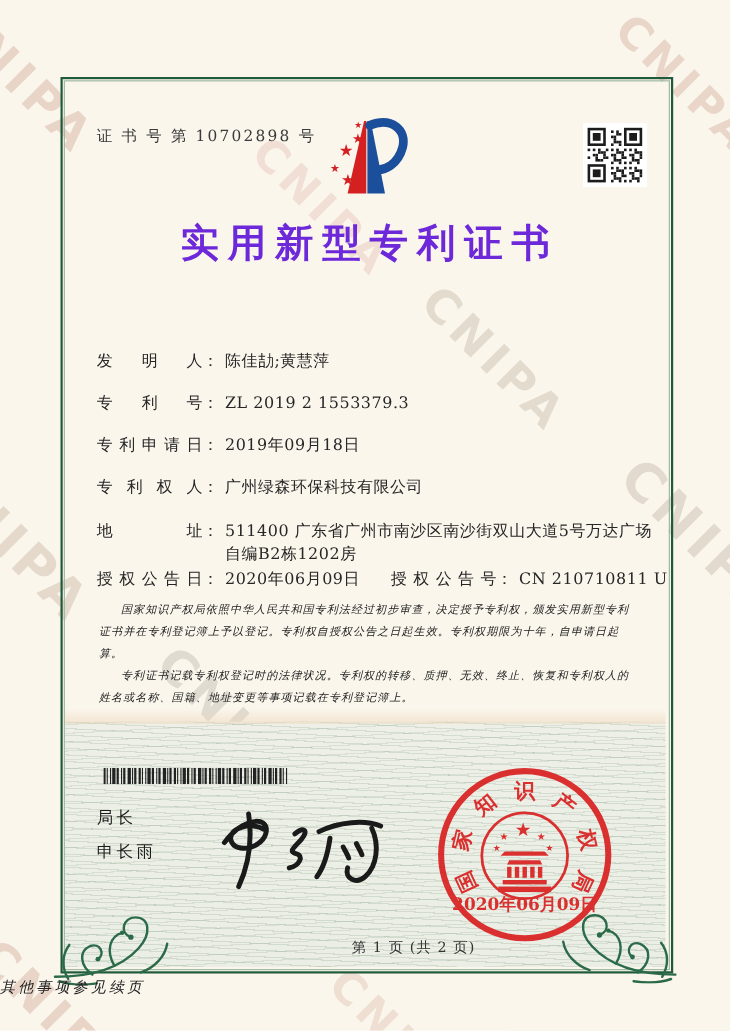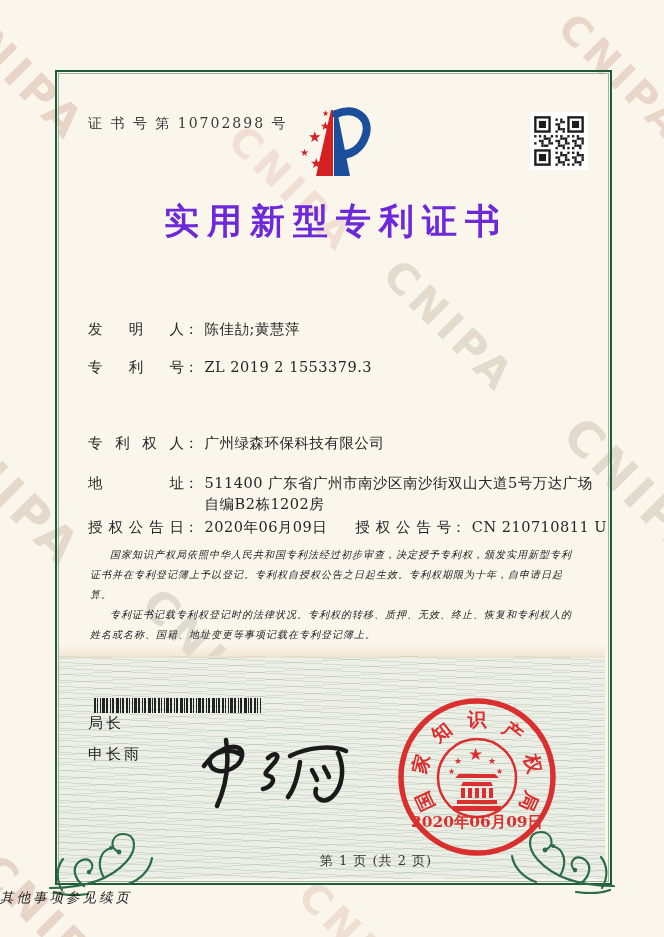--- a/index.html
+++ b/index.html
@@ -48,21 +48,21 @@
   .fvalue{display:inline-block; vertical-align:top; letter-spacing:.5px;}
   .fvalue.addr{width:398px;}
   .pair2{display:inline-block; margin-left:28px;}
   
   .legal{position:absolute; left:90px; top:545px; width:484px; z-index:3;
     font-size:10px; line-height:20px; letter-spacing:1px; color:#222;
     font-style:italic;}
   .legal p{margin:0; text-indent:2em;}
   
   .barcode{position:absolute; left:94px; top:698px; z-index:3;}
-  .officer{position:absolute; left:88px; top:708px; z-index:3;
+  .officer{position:absolute; left:88px; top:728px; z-index:3;
     font-family:"DejaVu Sans","Liberation Sans",sans-serif; font-size:15px;
     letter-spacing:3px; color:#1c1c1c; line-height:31px; font-weight:500;}
   .signature{position:absolute; left:182px; top:728px; z-index:3;}
   .seal{position:absolute; left:394px; top:694px; z-index:4; opacity:.92;}
   .page-info{position:absolute; left:0; top:852px; width:100%; z-index:3;
     text-align:center; font-size:13px; letter-spacing:1px; color:#333;padding-left:44px;}
   .continuation{position:absolute; left:0; top:889px; width:100%; z-index:3;
     font-size:13.5px; font-style:italic; letter-spacing:3px; color:#222;}
   .flourish{position:absolute; z-index:3; pointer-events:none;}
   .flourish.left{left:44px; top:796px;}
@@ -211,20 +211,23 @@
     </svg>
 
   <div class="title">实用新型专利证书</div>
 
   <div class="frow" style="top:319px;">
     <span class="flabel">发明人</span><span class="fcolon">：</span><span class="fvalue">陈佳劼;黄慧萍</span>
   </div>
   <div class="frow" style="top:357px;">
     <span class="flabel">专利号</span><span class="fcolon">：</span><span class="fvalue">ZL 2019 2 1553379.3</span>
   </div>
+  <div class="frow" style="top:395px;">
+    <span class="flabel">专利申请日</span><span class="fcolon">：</span><span class="fvalue">2019年09月18日</span>
+  </div>
   <div class="frow" style="top:433px;">
     <span class="flabel">专利权人</span><span class="fcolon">：</span><span class="fvalue">广州绿森环保科技有限公司</span>
   </div>
   <div class="frow" style="top:473px;">
     <span class="flabel">地址</span><span class="fcolon">：</span><span class="fvalue addr">511400 广东省广州市南沙区南沙街双山大道5号万达广场自编B2栋1202房</span>
   </div>
   <div class="frow" style="top:517px;">
     <span class="flabel">授权公告日</span><span class="fcolon">：</span><span class="fvalue">2020年06月09日</span><span class="pair2"><span class="flabel">授权公告号</span><span class="fcolon">：</span><span class="fvalue">CN 210710811 U</span></span>
   </div>
 

